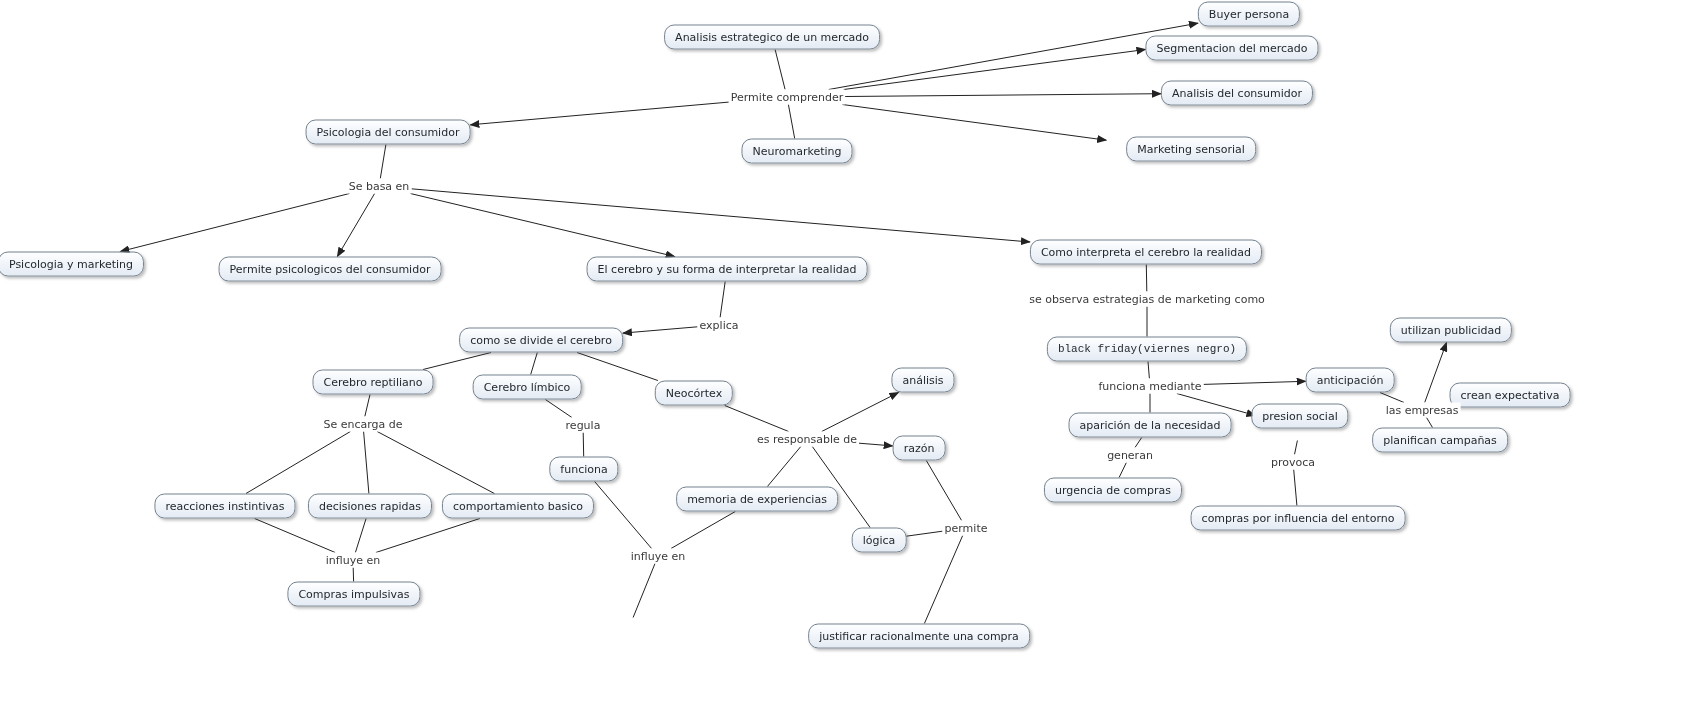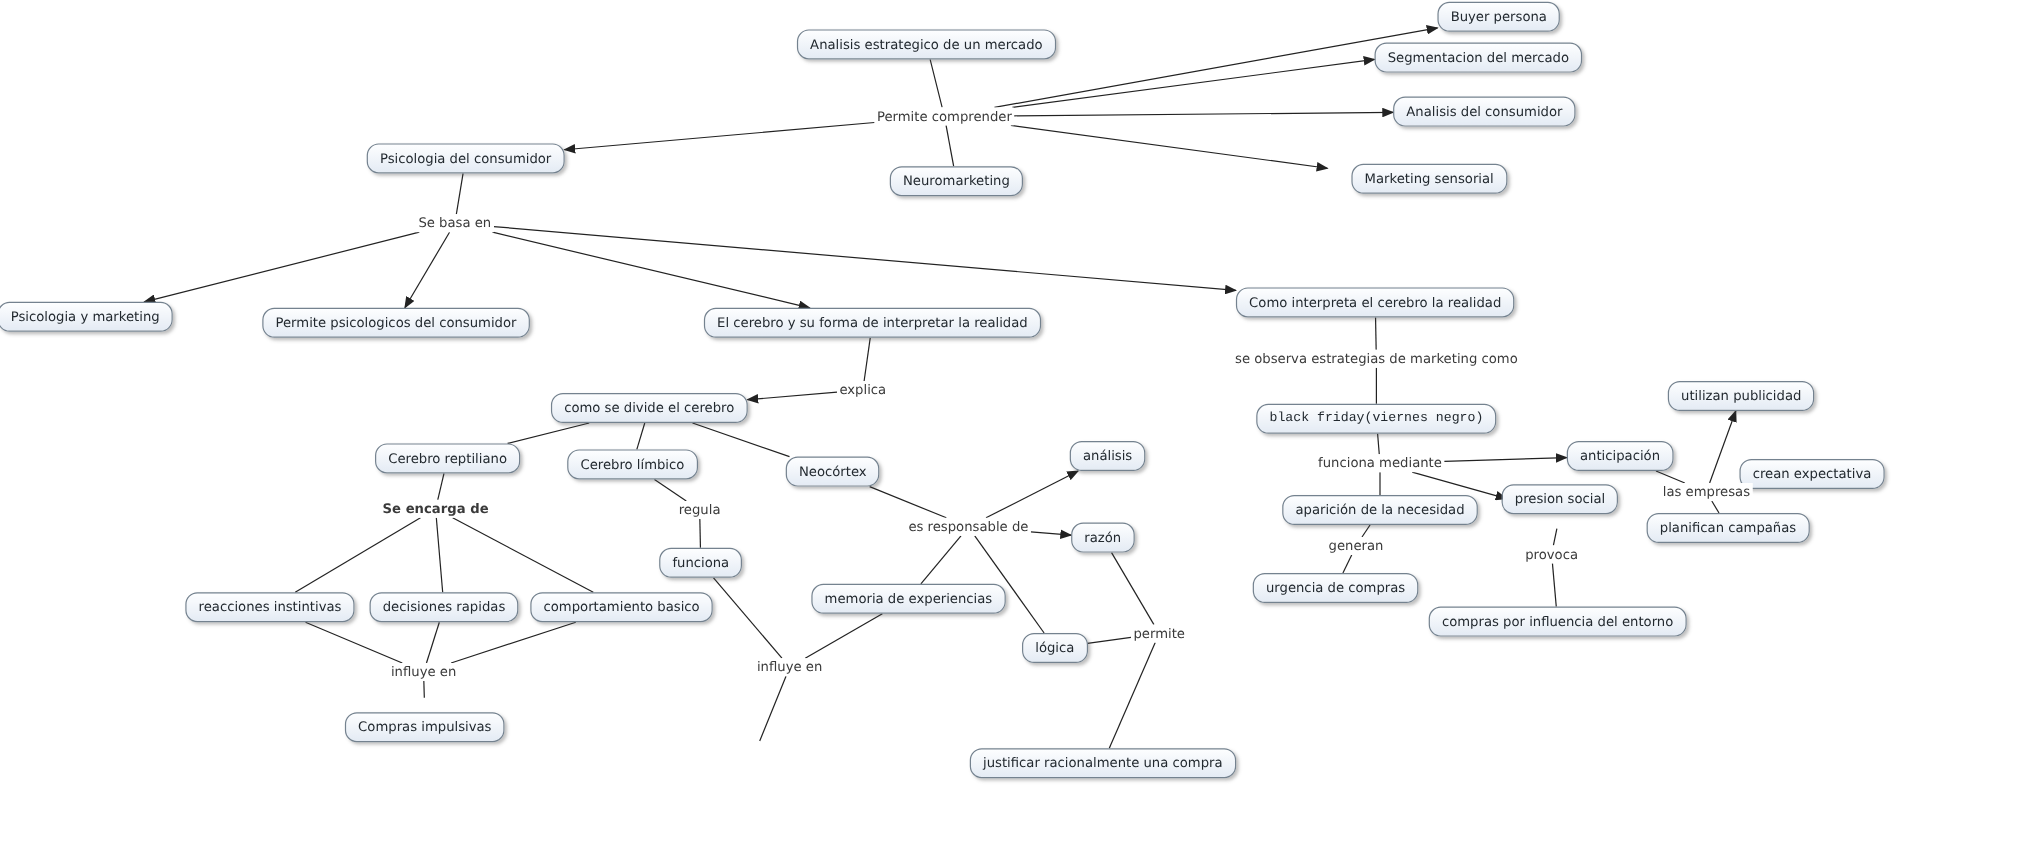--- a/index.html
+++ b/index.html
@@ -137,27 +137,27 @@
     <div class="node" style="left: 1300px; top: 416px;">presion social</div>
     <div class="node" style="left: 1440px; top: 440px;">planifican campañas</div>
     <div class="node" style="left: 584px; top: 469px;">funciona</div>
     <div class="node" style="left: 225px; top: 506px;">reacciones instintivas</div>
     <div class="node" style="left: 370px; top: 506px;">decisiones rapidas</div>
     <div class="node" style="left: 518px; top: 506px;">comportamiento basico</div>
     <div class="node" style="left: 757px; top: 499px;">memoria de experiencias</div>
     <div class="node" style="left: 1113px; top: 490px;">urgencia de compras</div>
     <div class="node" style="left: 1298px; top: 518px;">compras por influencia del entorno</div>
     <div class="node" style="left: 879px; top: 540px;">lógica</div>
-    <div class="node" style="left: 354px; top: 594px; margin-top: 12px;">Compras impulsivas</div>
+    <div class="node" style="left: 354px; top: 594px;">Compras impulsivas</div>
     <div class="node" style="left: 919px; top: 636px;">justificar racionalmente una compra</div>
     <div class="link-label" style="left: 787px; top: 97px;">Permite comprender</div>
     <div class="link-label" style="left: 379px; top: 186px;">Se basa en</div>
     <div class="link-label" style="left: 719px; top: 325px; text-align: right;">explica</div>
     <div class="link-label" style="left: 1147px; top: 299px;">se observa estrategias de marketing como</div>
-    <div class="link-label" style="left: 363px; top: 424px; font-weight: bold;">Se encarga de</div>
+    <div class="link-label" style="left: 363px; top: 424px;">Se encarga de</div>
     <div class="link-label" style="left: 583px; top: 425px;">regula</div>
     <div class="link-label" style="left: 807px; top: 439px;">es responsable de</div>
     <div class="link-label" style="left: 1150px; top: 386px;">funciona mediante</div>
     <div class="link-label" style="left: 1422px; top: 410px;">las empresas</div>
     <div class="link-label" style="left: 1130px; top: 455px;">generan</div>
     <div class="link-label" style="left: 1293px; top: 462px;">provoca</div>
     <div class="link-label" style="left: 353px; top: 560px;">influye en</div>
     <div class="link-label" style="left: 658px; top: 556px;">influye en</div>
     <div class="link-label" style="left: 966px; top: 528px;">permite</div>
   </div>

